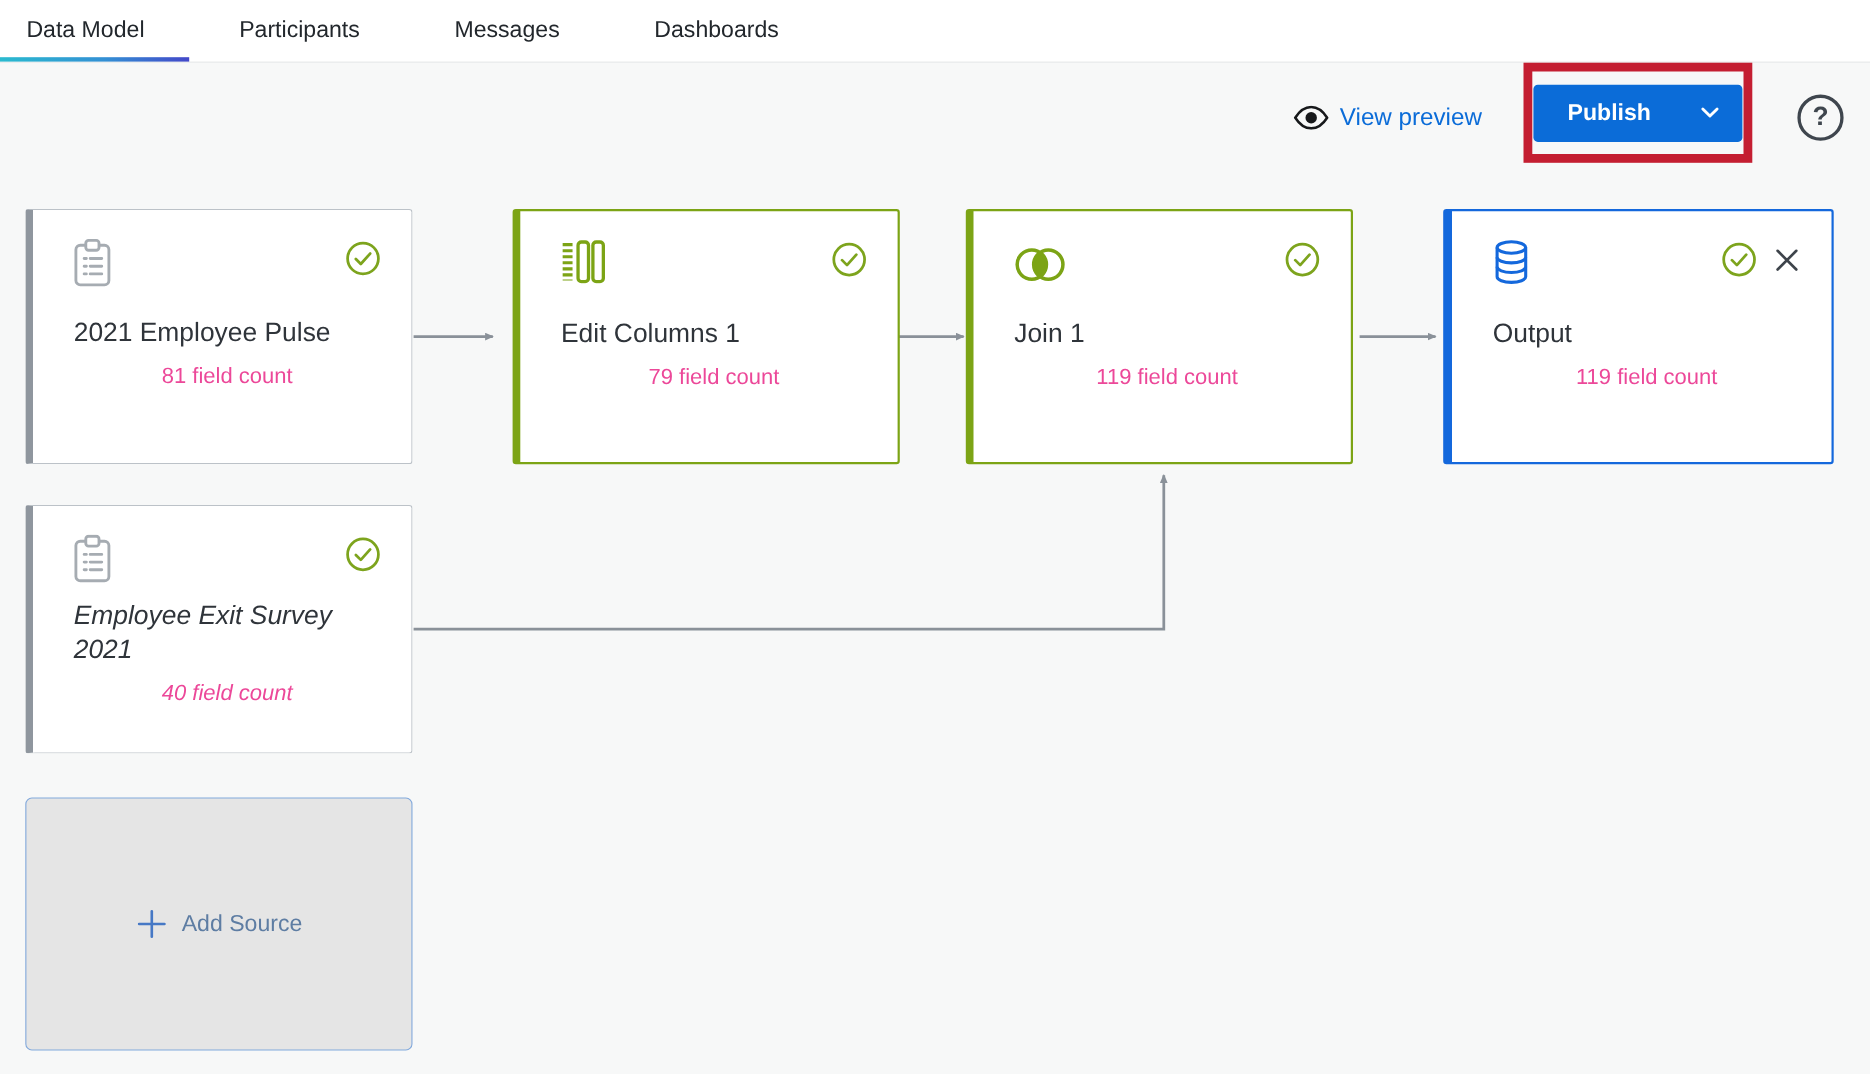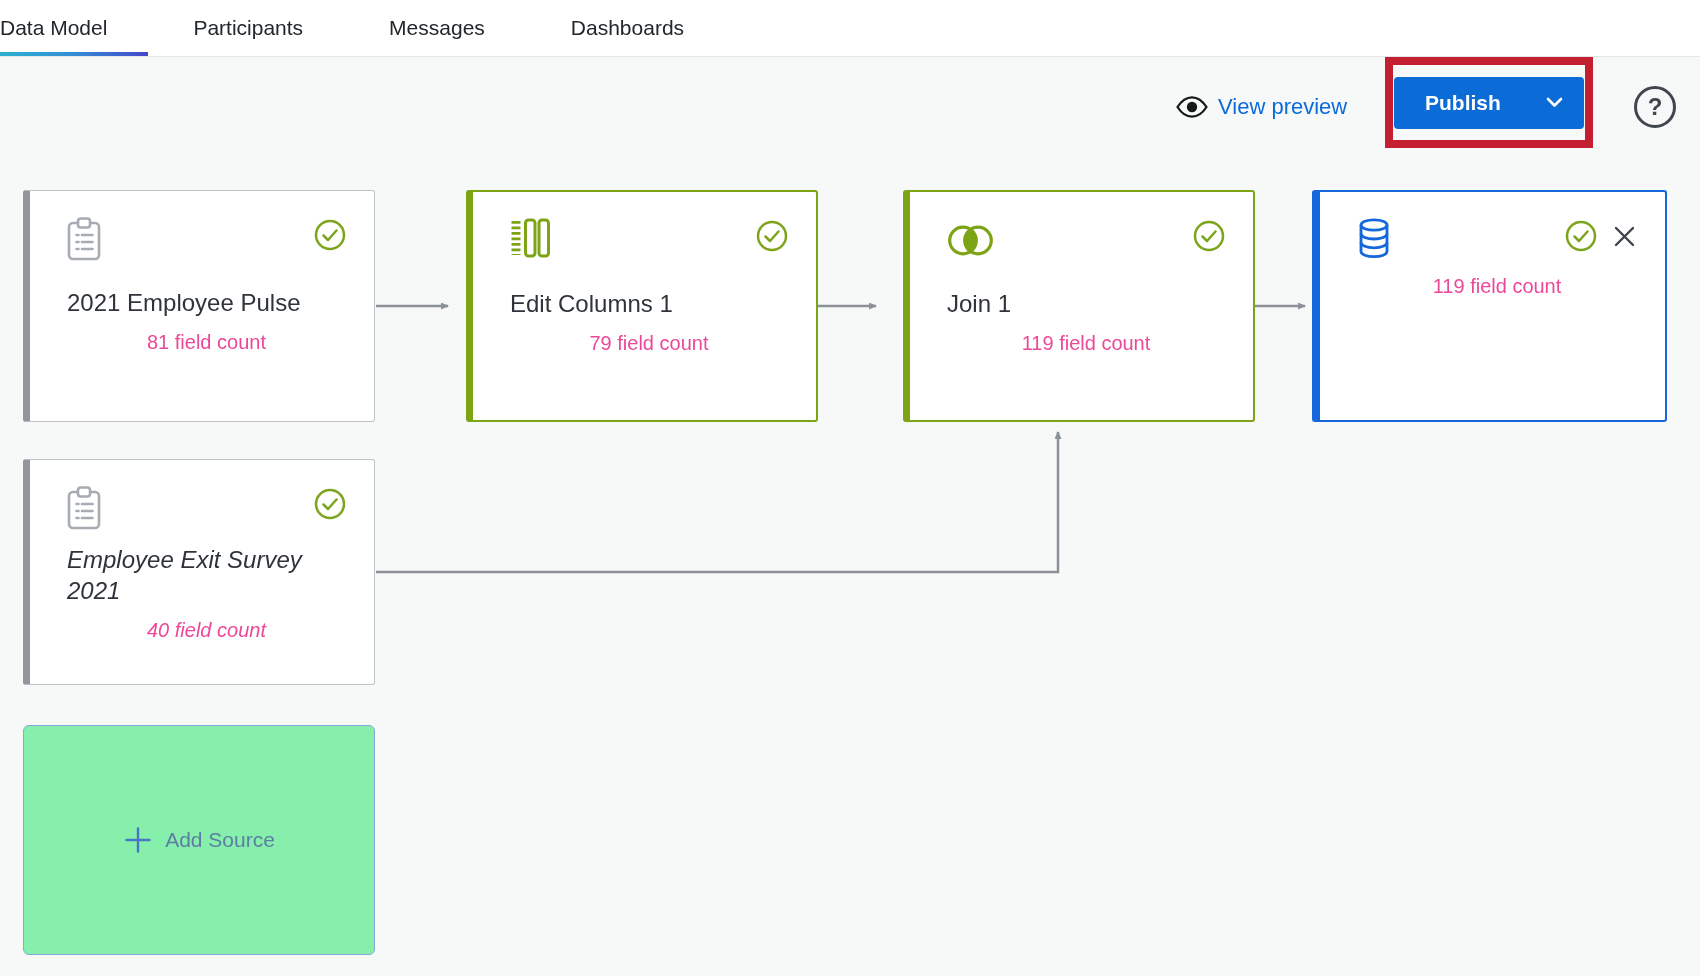--- a/index.html
+++ b/index.html
@@ -9,21 +9,21 @@
     background:#F7F8F8;
     font-family:"Liberation Sans", sans-serif;
     -webkit-font-smoothing:antialiased;
   }
 
   
   .navbar {
     position:absolute; top:0; left:0; right:0; height:57px;
     background:#FFFFFF; border-bottom:1px solid #E3E5E7; z-index:5;
   }
-  .tabs { display:flex; align-items:stretch; height:100%; gap:86px; }
+  .tabs { display:flex; align-items:stretch; height:100%; padding-left:24px; gap:86px; }
   .tab {
     position:relative; display:flex; align-items:center;
     font-size:21px; color:#22272C; cursor:pointer; white-space:nowrap;
   }
   .tab.active::after {
     content:""; position:absolute; left:-24px; right:-41px; bottom:0; height:4px;
     background:linear-gradient(90deg,#2ABACF 0%, #3390D4 55%, #4348C9 100%);
   }
 
   
@@ -60,35 +60,35 @@
   .node {
     position:absolute; z-index:2; background:#FFFFFF; border-radius:3px;
     padding:26px 28px 0 37px; cursor:pointer;
   }
   .node--gray  { border:1.5px solid #BCC2C8; border-left:7px solid #8F969E; }
   .node--green { border:2px solid #7CA415;  border-left:7px solid #7CA415; }
   .node--blue  { border:2px solid #1468DC;  border-left:8px solid #1468DC; }
 
   #node-pulse  { left:23px;   top:190px; width:352px; height:232px; }
   #node-edit   { left:455px;  top:190px; width:352px; height:232px;margin-left:11px; }
-  #node-join   { left:903px;  top:190px; width:352px; height:232px; }
+  #node-join   { left:878px;  top:190px; width:352px; height:232px; }
   #node-output { left:1312px; top:190px; width:355px; height:232px; }
   #node-exit   { left:23px;   top:459px; width:352px; height:226px;font-style:italic; }
 
   .node-head { display:flex; justify-content:space-between; align-items:flex-start; height:44px; }
   .status-group { display:flex; align-items:center; gap:15px; margin-top:2px; }
   .node-title { margin-top:26px; font-size:24px; line-height:31px; font-weight:500; color:#2F343A; }
   #node-exit .node-title { margin-top:14px; }
   .node-sub { margin-top:13px; font-size:20px; color:#ec4899;text-align:center; }
   .x-btn { display:flex; align-items:center; cursor:pointer; }
 
   
   .add-source {
     position:absolute; left:23px; top:725px; width:352px; height:230px; z-index:2;
-    background:#86efac; border:1.5px solid #82A9DC; border-radius:6px;
+    background:#e5e5e5; border:1.5px solid #82A9DC; border-radius:6px;
     display:flex; align-items:center; justify-content:center; gap:12px; cursor:pointer;
   }
   .add-source-label { font-size:21px; color:#5E7DA3; }
 
   .icon { flex:none; display:block; }
 </style>
 </head>
 <body>
 
 <header class="navbar">
@@ -213,20 +213,21 @@
         <circle cx="16" cy="16" r="14" fill="none" stroke="#7DA41D" stroke-width="2.5"></circle>
         <path d="M9.5 16.5 L14 21 L22.5 11.5" fill="none" stroke="#7DA41D" stroke-width="2.5" stroke-linecap="round" stroke-linejoin="round"></path>
       </svg>
       <span class="x-btn">
         <svg class="icon" width="25" height="25" viewBox="0 0 25 25">
           <path d="M4 4 L21 21 M21 4 L4 21" stroke="#3E444B" stroke-width="2.4" stroke-linecap="round"></path>
         </svg>
       </span>
     </span>
   </div>
+  <div class="node-title">Output</div>
   <div class="node-sub">119 field count</div>
 </div>
 
 <div class="node node--gray" id="node-exit">
   <div class="node-head">
     <svg class="icon" width="34" height="44" viewBox="0 0 34 44">
       <rect x="2" y="6" width="30" height="36" rx="4" fill="none" stroke="#A6ACB2" stroke-width="2.6"></rect>
       <rect x="11" y="1.5" width="12" height="9" rx="2.5" fill="#FFFFFF" stroke="#A6ACB2" stroke-width="2.6"></rect>
       <path d="M9.5 18h2 M15 18h10.5 M9.5 25h2 M15 25h10.5 M9.5 32h2 M15 32h10.5" stroke="#A6ACB2" stroke-width="2.6" stroke-linecap="round"></path>
     </svg>

